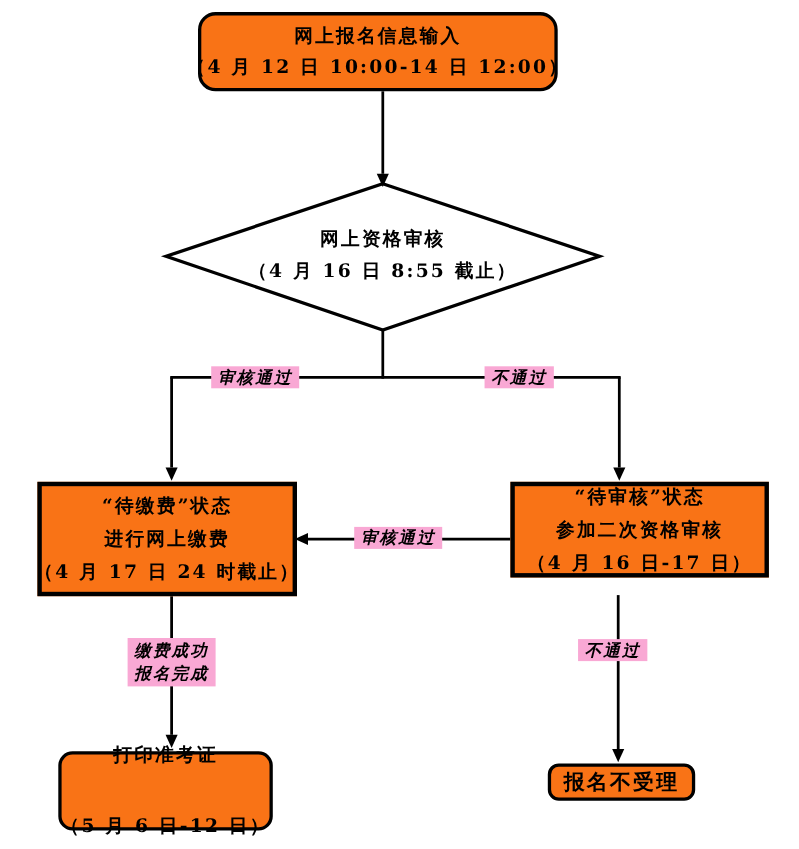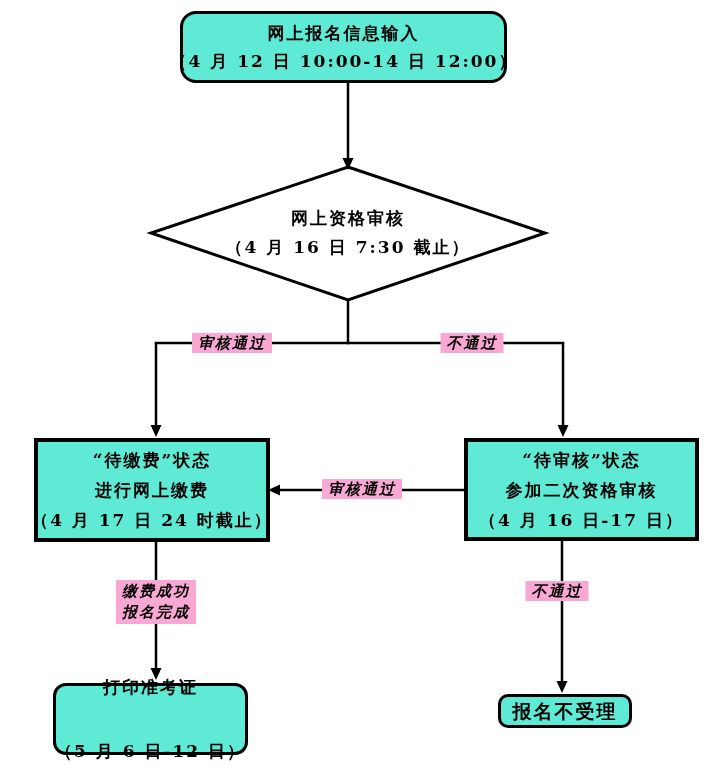--- a/index.html
+++ b/index.html
@@ -24,21 +24,21 @@
     height: 772px;
   }
   .node {
     position: absolute;
     box-sizing: border-box;
     display: flex;
     flex-direction: column;
     justify-content: center;
     align-items: center;
     text-align: center;
-    background: #5eead4;
+    background: #f97316;
     font-weight: bold;
     letter-spacing: 2px;
   }
   .node .line { white-space: nowrap; }
   .rounded {
     border: 3px solid #000000;
     border-radius: 16px;
   }
   .rect-bold {
     border: 4px solid #000000;
@@ -50,21 +50,21 @@
   #node-review-text {
     left: 208px; top: 203px; width: 280px; height: 60px;
     background: transparent;
     font-size: 17px; line-height: 29px;
   }
   #node-payment {
     left: 34px; top: 438px; width: 236px; height: 104px;
     font-size: 17px; line-height: 30px;
   }
   #node-second-review {
-    left: 464px; top: 438px; width: 235px; height: 103px;
+    left: 464px; top: 438px; width: 235px; height: 87px;
     font-size: 17px; line-height: 30px;
   }
   #node-print {
     left: 53px; top: 683px; width: 195px; height: 72px;
     font-size: 17px; line-height: 29px;
     border-radius: 13px;
     gap: 35px;
   }
   #node-rejected {
     left: 498px; top: 694px; width: 134px; height: 34px;
@@ -136,21 +136,21 @@
 
   <div class="edge-label" id="label-second-fail">不通过</div>
 
   <div class="node rounded" id="node-start">
     <div class="line">网上报名信息输入</div>
     <div class="line">（4 月 12 日 10:00-14 日 12:00）</div>
   </div>
 
   <div class="node" id="node-review-text">
     <div class="line">网上资格审核</div>
-    <div class="line">（4 月 16 日 7:30 截止）</div>
+    <div class="line">（4 月 16 日 8:55 截止）</div>
   </div>
 
   <div class="node rect-bold" id="node-payment">
     <div class="line">“待缴费”状态</div>
     <div class="line">进行网上缴费</div>
     <div class="line">（4 月 17 日 24 时截止）</div>
   </div>
 
   <div class="node rect-bold" id="node-second-review">
     <div class="line">“待审核”状态</div>

